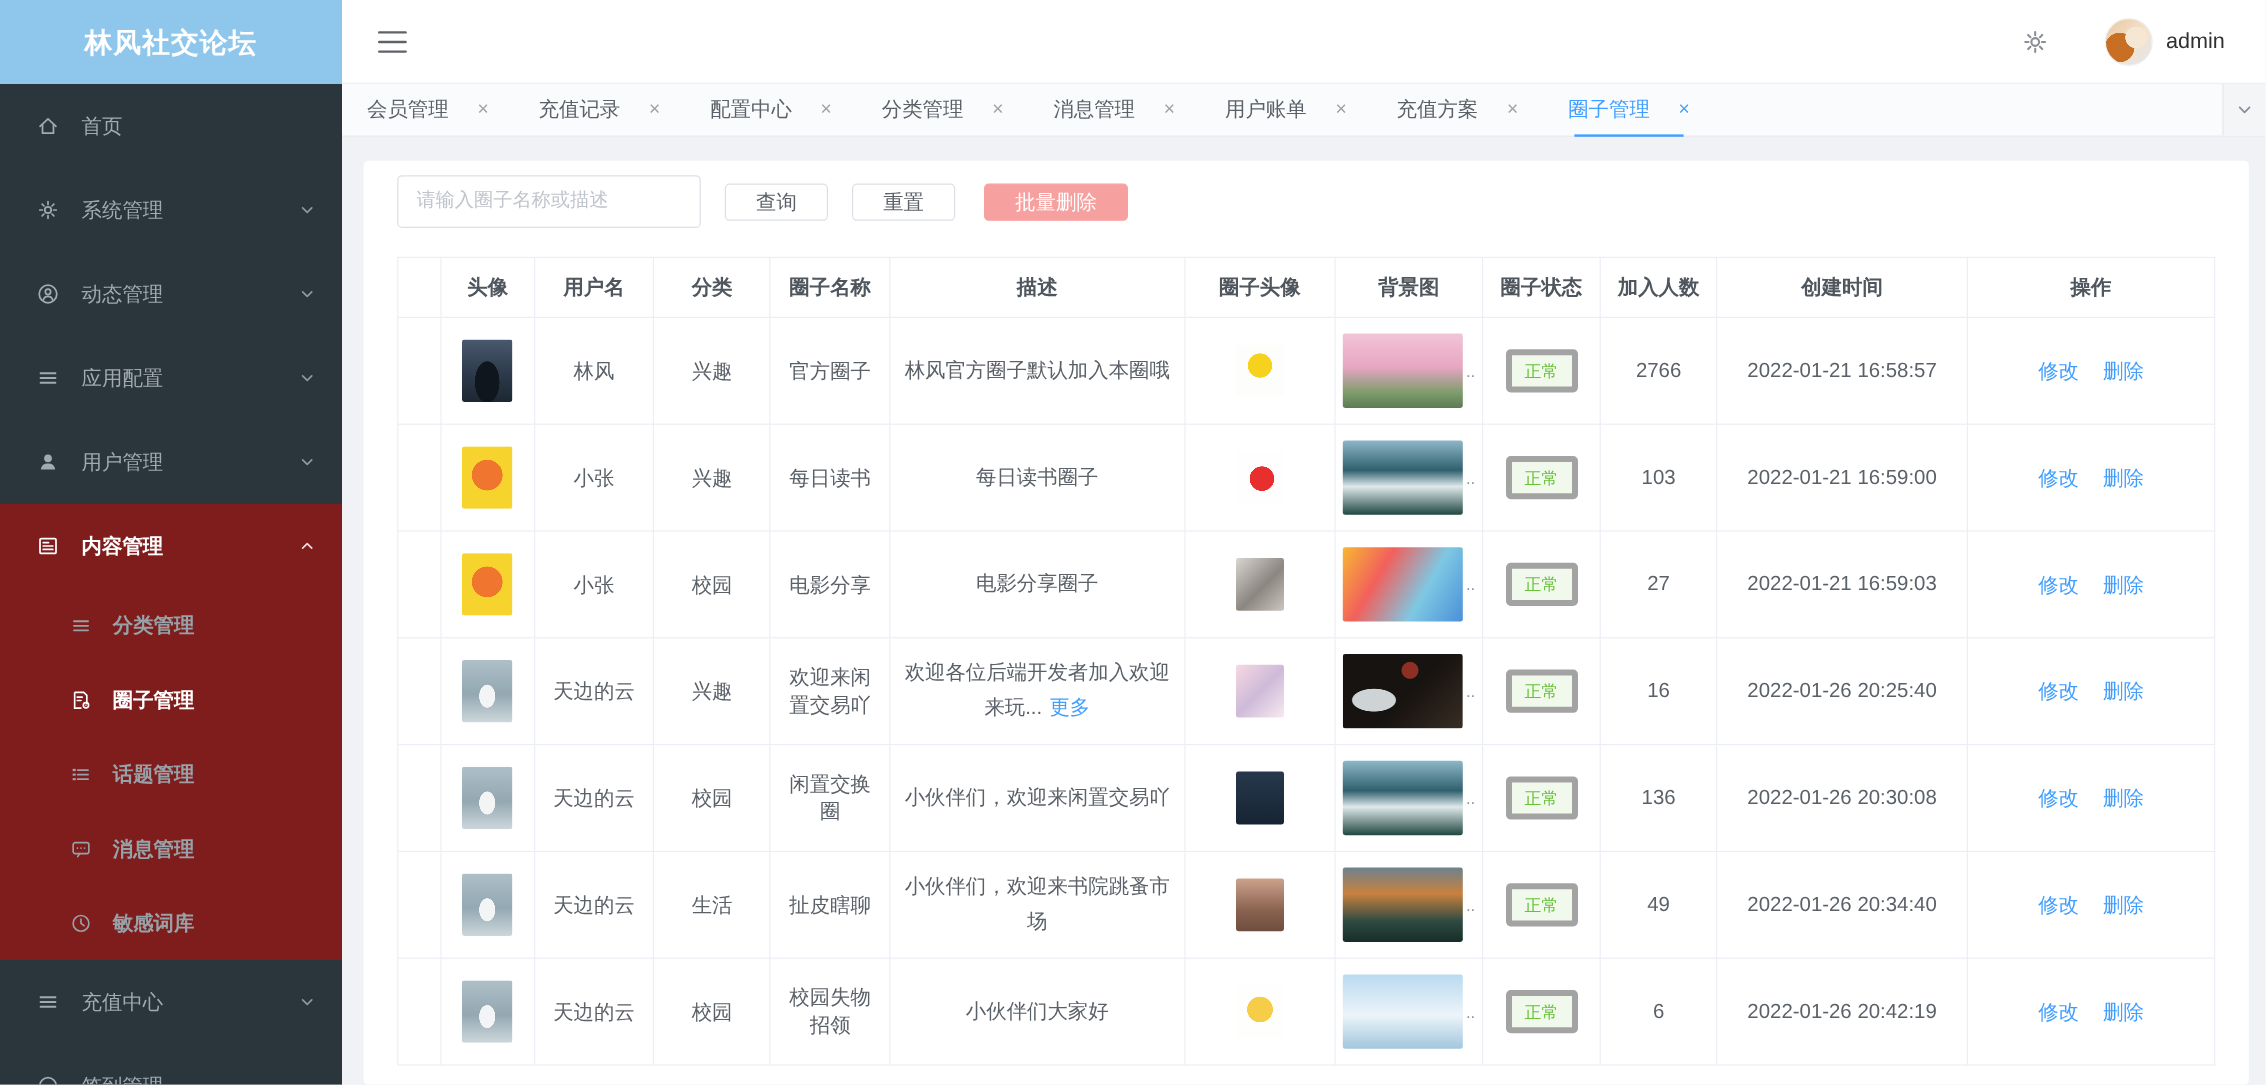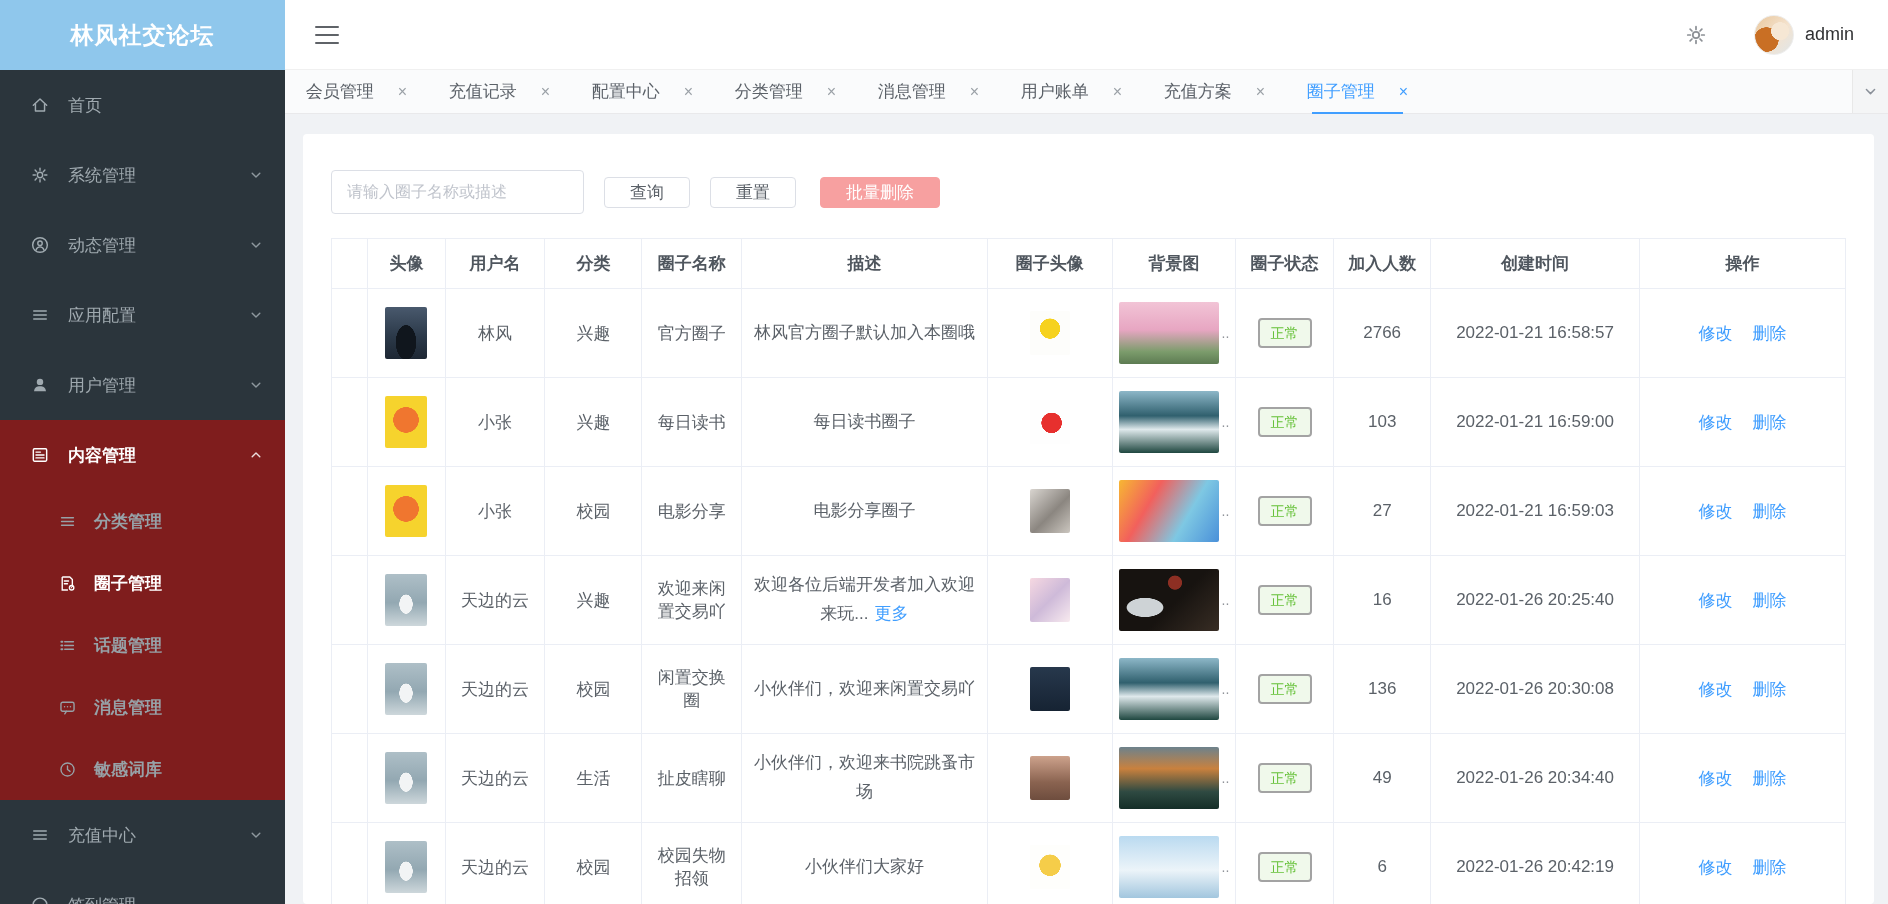--- a/index.html
+++ b/index.html
@@ -53,36 +53,36 @@
   .tab { width:143px; display:flex; align-items:center; justify-content:center; gap:24px; font-size:17px; color:#5b6168; cursor:pointer; position:relative; }
   .tab-close { font-size:16px; color:#9aa0a6; }
   .tab.active { color:#409eff; }
   .tab.active .tab-close { color:#409eff; }
   .tab.active::after { content:""; position:absolute; left:26px; right:26px; bottom:-1px; height:2px; background:#409eff; }
   .tabs-chevron { width:36px; border-left:1px solid #e8e8e8; background:#f4f5f6; color:#8a9099; display:flex; align-items:center; justify-content:center; cursor:pointer; }
   .tabs-chevron svg { width:15px; height:15px; }
 
   
   .content { flex:1; padding:20px 14px 0 18px; overflow:hidden; }
-  .card { background:#fff; border-radius:4px; height:100%; padding:36px 28px 0 28px; }
+  .card { background:#fff; border-radius:4px; height:100%; padding:12px 28px 0 28px; }
 
   .toolbar { display:flex; align-items:center; }
   .search-input { width:253px; height:44px; border:1px solid #dcdfe6; border-radius:4px; padding:0 15px; font-size:16px; color:#606266; outline:none; font-family:inherit; }
   .search-input::placeholder { color:#c0c4cc; }
   .btn { height:31px; padding:0 25px; border:1px solid #dcdfe6; border-radius:4px; background:#fff; color:#5b6168; font-size:17px; margin-left:20px; cursor:pointer; font-family:inherit; }
   .btn-danger { background:#f7a0a0; border-color:#f7a0a0; color:#fff; margin-left:24px; cursor:not-allowed; }
 
   .table-wrap { margin-top:24px; }
   table { width:100%; border-collapse:collapse; table-layout:fixed; }
   th,td { border:1px solid #ebeef5; text-align:center; vertical-align:middle; padding:6px 8px; }
   th { height:50px; font-size:17px; font-weight:bold; color:#4f565e; background:#fff; }
   td { height:89px; font-size:17px; color:#5b6168; }
   .c-desc { line-height:1.7; }
   .more-link { color:#409eff; margin-left:6px; cursor:pointer; }
-  .tag-success { display:inline-block; background:#f0f9eb; border:2px solid #a3a3a3; color:#67c23a; border-radius:4px; font-size:14px; padding:6px 11px; line-height:1; }
+  .tag-success { display:inline-block; background:#f0f9eb; border:5px solid #a3a3a3; color:#67c23a; border-radius:4px; font-size:14px; padding:6px 11px; line-height:1; }
   .link { color:#409eff; cursor:pointer; }
   .c-actions .link + .link { margin-left:20px; }
   .bg-wrap { display:flex; align-items:center; justify-content:center; gap:3px; }
   .dots { color:#909399; font-size:14px; }
 
   .img { display:inline-block; border-radius:2px; vertical-align:middle; background:#ddd; }
   .img-avatar { width:42px; height:52px; }
   .img-circle { width:40px; height:44px; }
   .img-bg { width:100px; height:62px; flex-shrink:0; }
 

